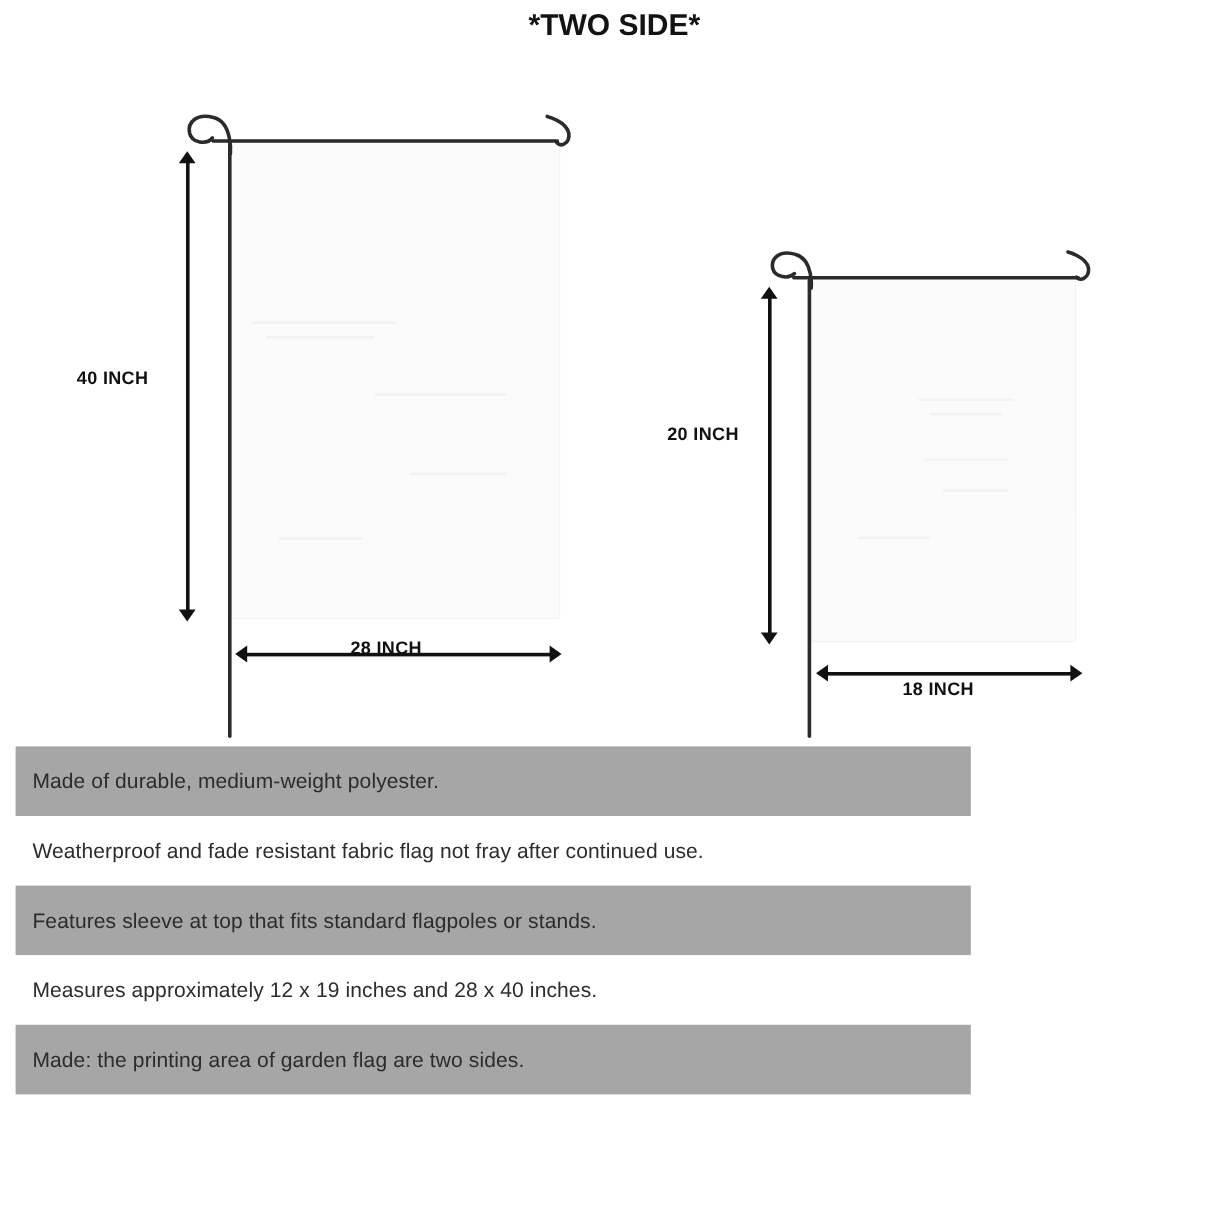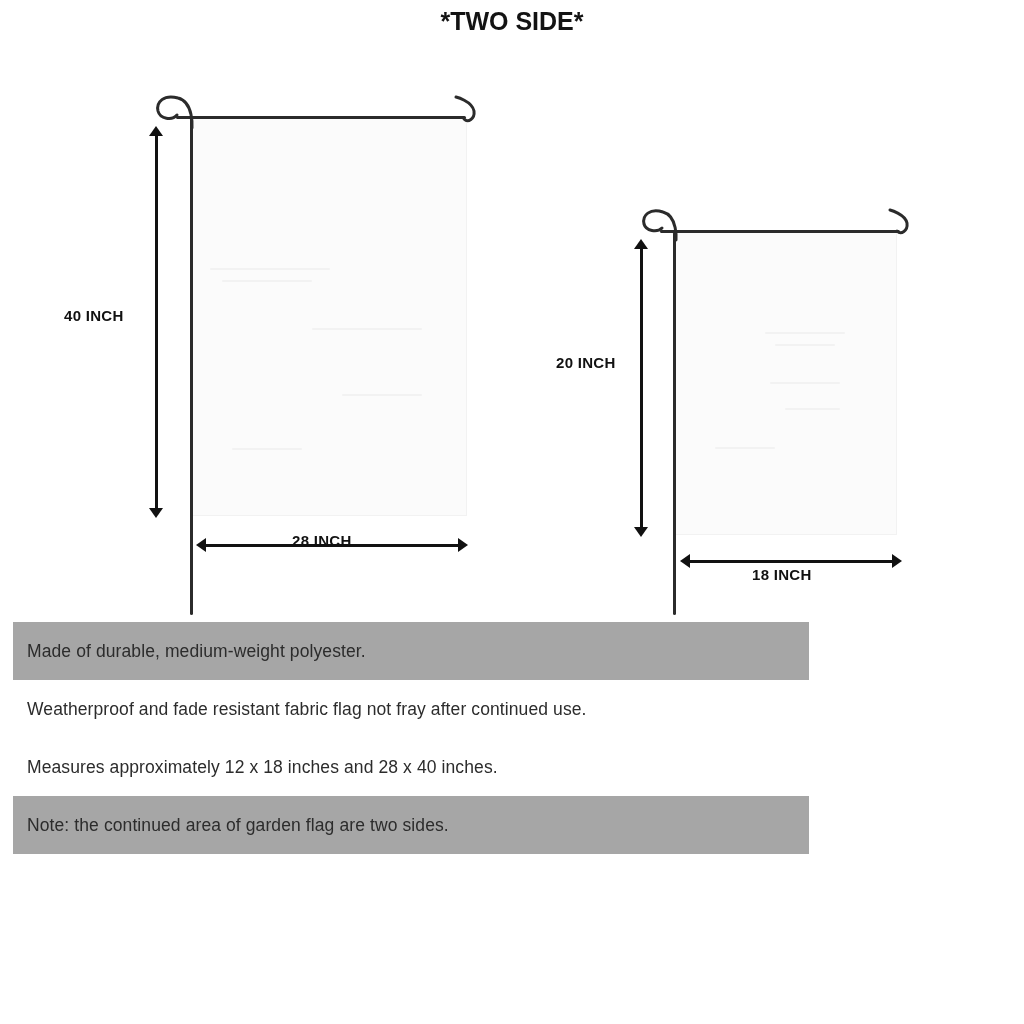--- a/index.html
+++ b/index.html
@@ -225,21 +225,24 @@
     <div class="dim-label" style="left:232px; top:566px;">18 INCH</div>
   </div>
 
   <div class="features">
     <div class="feature-row shade">
       <span>Made of durable, medium-weight polyester.</span>
     </div>
     <div class="feature-row plain">
       <span>Weatherproof and fade resistant fabric flag not fray after continued use.</span>
     </div>
+    <div class="feature-row shade">
+      <span>Features sleeve at top that fits standard flagpoles or stands.</span>
+    </div>
     <div class="feature-row plain">
-      <span>Measures approximately 12 x 18 inches and 28 x 40 inches.</span>
+      <span>Measures approximately 12 x 19 inches and 28 x 40 inches.</span>
     </div>
     <div class="feature-row shade">
-      <span>Note: the continued area of garden flag are two sides.</span>
+      <span>Made: the printing area of garden flag are two sides.</span>
     </div>
   </div>
 
 </div>
 
 </body></html>

